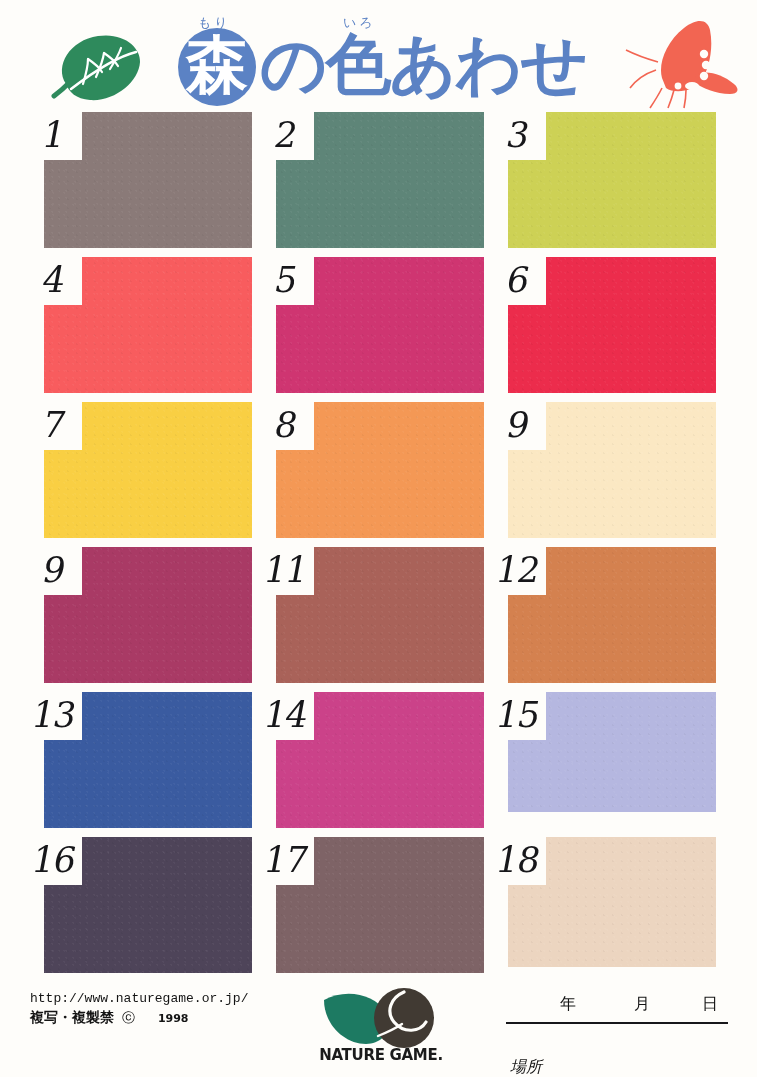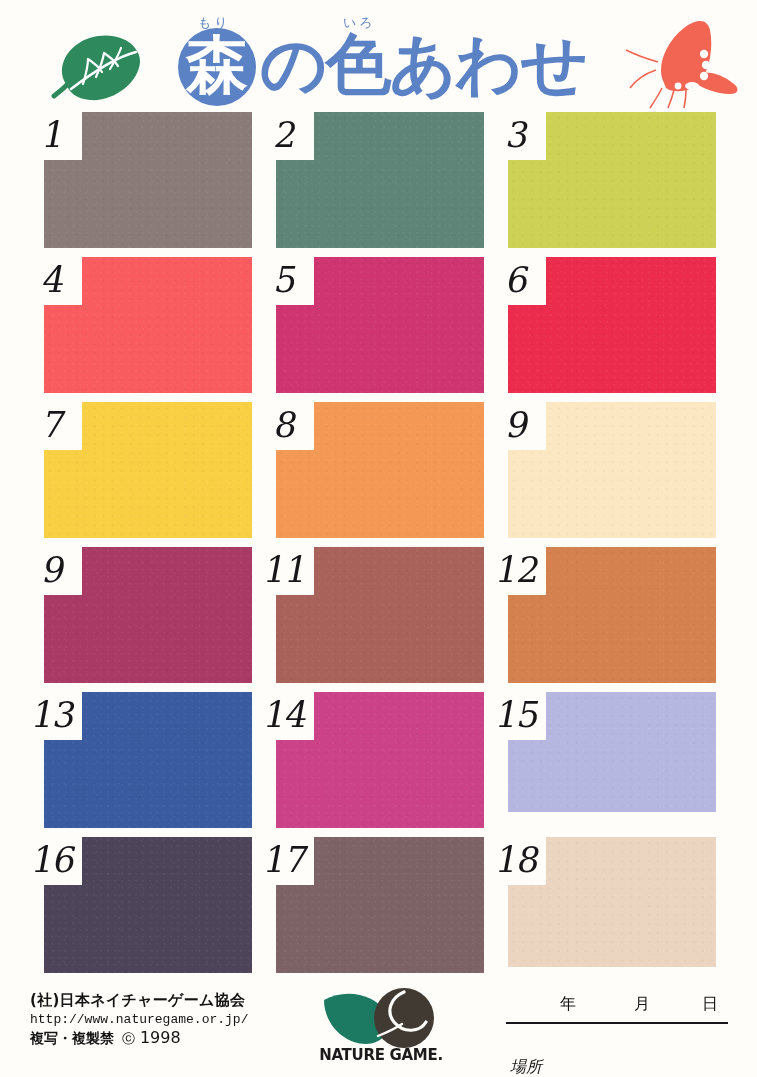--- a/index.html
+++ b/index.html
@@ -104,21 +104,21 @@
   }
   .org-url{
     font-size:13px;color:#141414;line-height:17px;
     font-family:Liberation Mono, monospace;
   }
   .org-copy{
     font-size:14px;color:#141414;font-weight:700;line-height:20px;
     font-family:"DejaVu Sans","Liberation Sans",sans-serif;
   }
   .org-copy .cmark{font-weight:400;font-size:13px;margin-left:8px;}
-  .org-copy .year{font-weight:400;font-size:16px;}
+  .org-copy .year{font-weight:700;font-size:11px;margin-left:18px;}
 
   .ng-logo{
     position:absolute;left:316px;top:6px;width:128px;height:86px;
   }
   .ng-word{
     position:absolute;left:314px;top:68px;width:134px;
     text-align:center;
     font-size:15px;font-weight:700;letter-spacing:-.3px;color:#1b1b1b;
     font-family:"DejaVu Sans","Liberation Sans",sans-serif;
   }
@@ -308,21 +308,20 @@
         <div class="swatch" style="background-color: rgb(236, 213, 192);"></div>
         <div class="notch">
           <span class="num">18</span>
         </div>
       </div>
     </div>
 
   <div class="footer">
 
     <div class="org-block">
-      <div class="org-name">(社)日本ネイチャーゲーム協会</div>
       <div class="org-url">http://www.naturegame.or.jp/</div>
       <div class="org-copy">
         <span>複写・複製禁</span><span class="cmark">ⓒ</span> <span class="year">1998</span>
       </div>
     </div>
 
     <div class="ng-logo">
       <svg width="128" height="86" viewBox="0 0 128 86">
         <path d="M8 16 C30 4 58 10 70 28 C80 43 68 60 50 60 C28 60 8 40 8 16 Z" fill="#1d7a62"></path>
         <circle cx="88" cy="34" r="30" fill="#413a33"></circle>

